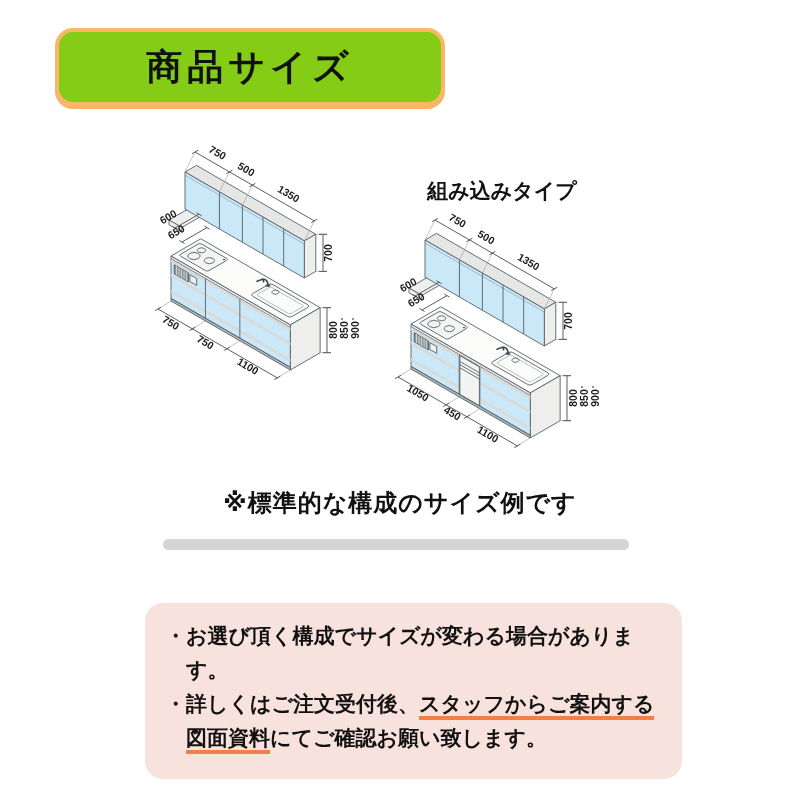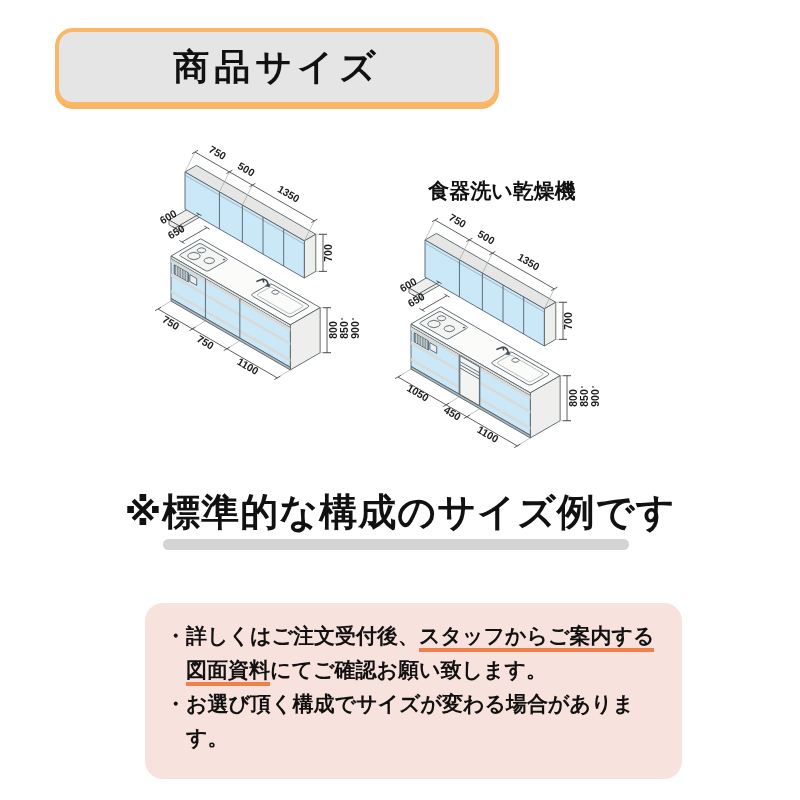--- a/index.html
+++ b/index.html
@@ -3,22 +3,22 @@
 <meta charset="utf-8">
 <style>
   html,body{margin:0;padding:0;}
   body{
     width:800px;height:800px;position:relative;background:#ffffff;
     font-family:"Liberation Sans","DejaVu Sans",sans-serif;color:#111;
     overflow:hidden;
   }
   
   .header{
-    position:absolute;left:55px;top:28px;width:444px;height:78px;
-    box-sizing:border-box;background:#e5e5e5;border:4px solid #fbb768;
+    position:absolute;left:55px;top:28px;width:390px;height:78px;
+    box-sizing:border-box;background:#84cc16;border:4px solid #fbb768;
     border-radius:18px;box-shadow:0 3px 0 0 #f9b465;
     display:flex;align-items:center;justify-content:center;
   }
   .header .title{font-size:36px;font-weight:bold;letter-spacing:5px;}
   
   .diagrams{position:absolute;left:150px;top:138px;width:472px;display:flex;gap:16px;}
   .diagram{width:224px;}
   .dtitle{
     height:66px;display:flex;flex-direction:column;justify-content:flex-end;
     align-items:center;font-size:21px;font-weight:bold;line-height:1.3;
@@ -39,21 +39,21 @@
   .ln-w{stroke:#e8eceb;stroke-width:0.7;fill:none;}
   .ring{fill:none;stroke:#54616a;stroke-width:0.9;}
   .dot{fill:#54616a;stroke:none;}
   .dim{stroke:#4c4c4c;stroke-width:0.9;fill:none;}
   .tick{stroke:#4c4c4c;stroke-width:0.9;}
   .ext{stroke:#9a9a9a;stroke-width:0.6;fill:none;}
   .dimtext{font-size:10.5px;font-weight:bold;fill:#1c1c1c;text-anchor:middle;}
   .ln2{stroke:#3f4a50;stroke-width:1.6;fill:none;stroke-linecap:round;}
   
   .note{position:absolute;top:487px;left:0;width:800px;text-align:center;
-        font-size:38px;font-weight:bold;letter-spacing:1px;}
+        font-size:24px;font-weight:bold;letter-spacing:1px;}
   .note-bar{position:absolute;top:539px;left:163px;width:466px;height:11px;
         background:#d4d4d4;border-radius:6px;}
   
   .footer-box{
     position:absolute;left:145px;top:603px;width:537px;box-sizing:border-box;
     background:#f8e2dd;border-radius:18px;padding:16px 20px 24px 20px;
     font-size:21px;font-weight:bold;line-height:1.62;
   }
   .hang{padding-left:21px;text-indent:-21px;}
   .uline{border-bottom:4px solid #ef7f4b;padding-bottom:1px;}
@@ -172,21 +172,21 @@
         <circle cx="187" cy="181" r="0.9" class="dot"></circle>
         <text class="dimtext" transform="translate(192.5,192) rotate(-90)">850</text>
         <circle cx="198" cy="181" r="0.9" class="dot"></circle>
         <text class="dimtext" transform="translate(203.5,192) rotate(-90)">900</text>
       </g>
     </svg>
   </figure>
 
   <figure class="diagram" style="margin:0">
     <div class="dtitle">
-      <span>食器洗い乾燥機</span>
+      <span>組み込みタイプ</span>
     </div>
     <svg viewBox="0 0 215 248">
       <g>
         <g transform="matrix(0.0459,0.0265,0.0459,-0.0265,14,82)">
             <rect width="280" height="620" class="face-side"></rect>
           </g>
         <g transform="matrix(0.0459,0.0265,0,0.053,14,82)">
             <rect width="280" height="90" class="face-side"></rect>
           </g>
       </g>
@@ -284,16 +284,16 @@
         <text class="dimtext" transform="translate(203.5,192) rotate(-90)">900</text>
       </g>
     </svg>
   </figure>
 </div>
 
 <div class="note">※標準的な構成のサイズ例です</div>
 <div class="note-bar"></div>
 
 <div class="footer-box">
+  <div class="hang">・お選び頂く構成でサイズが変わる場合があります。</div>
   <div class="hang"><span>・詳しくはご注文受付後、</span><span class="uline">スタッフからご案内する</span><span class="uline">図面資料</span><span>にてご確認お願い致します。</span>
   </div>
-  <div class="hang">・お選び頂く構成でサイズが変わる場合があります。</div>
 </div>
 
 </body></html>

